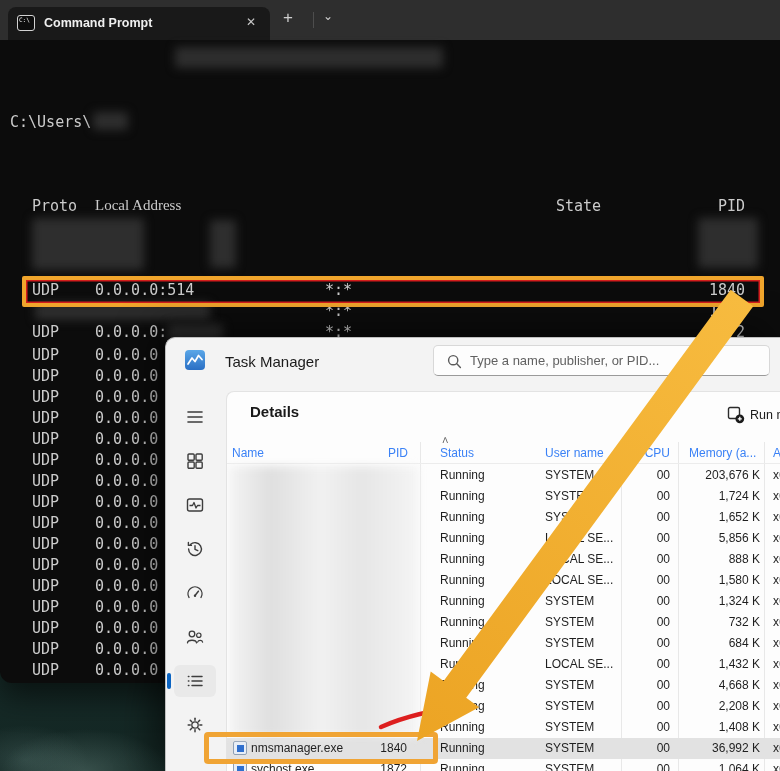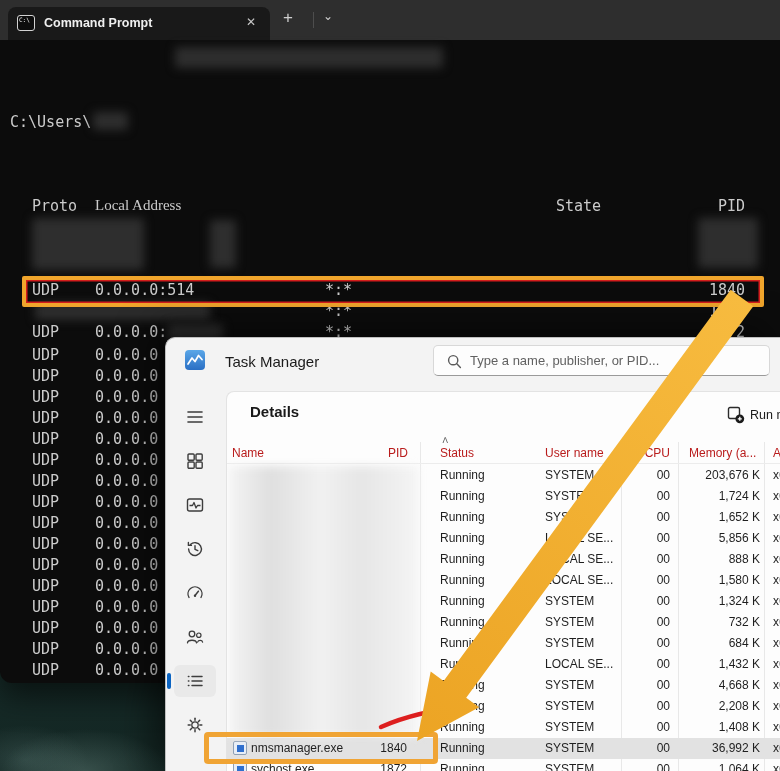--- a/index.html
+++ b/index.html
@@ -62,21 +62,21 @@
   .sb-item.selected { background:#e9e9e9; }
   .sb-pill { position:absolute; left:-7px; top:8px; width:3.5px; height:16px; border-radius:3px; background:#0b64c2; }
 
   .tm-card { position:absolute; left:60px; top:53px; width:555px; height:381px; background:#fdfdfd;
     border-radius:8px 0 0 0; border:1px solid #e3e3e3; border-right:none; border-bottom:none; overflow:hidden; }
   .tm-toolbar-title { position:absolute; left:23px; top:11px; font-size:15px; font-weight:700; color:#191919; }
   .tm-runbtn { position:absolute; left:500px; top:13px; width:120px; height:22px; white-space:nowrap; }
   .tm-runbtn svg { position:absolute; left:0; top:1px; }
   .tm-runbtn span { position:absolute; left:23px; top:3px; font-size:12.5px; color:#1c1c1c; }
 
-  .tm-hcell { position:absolute; top:54px; font-size:12px; color:#b91c1c; }
+  .tm-hcell { position:absolute; top:54px; font-size:12px; color:#3b82f6; }
   .tm-hcell.r { text-align:right; }
   .tm-caret { position:absolute; left:161px; top:44px; width:60px; text-align:right; font-size:8px; color:#555; }
   .tm-vline { position:absolute; top:50px; bottom:0; width:1px; background:#e8e8e8; }
   .tm-hline { position:absolute; left:0; right:0; top:71px; height:1px; background:#ececec; }
 
   .tm-row { position:absolute; left:0; width:555px; height:21px; font-size:12px; color:#1f1f1f; }
   .tm-row.selected { background:#e2e2e2; }
   .tm-cell { position:absolute; top:3px; white-space:pre; }
   .tm-cell.r { text-align:right; }
   .proc-icon { position:absolute; left:6px; top:3px; width:14px; height:14px; border:1px solid #8fa0b5;

